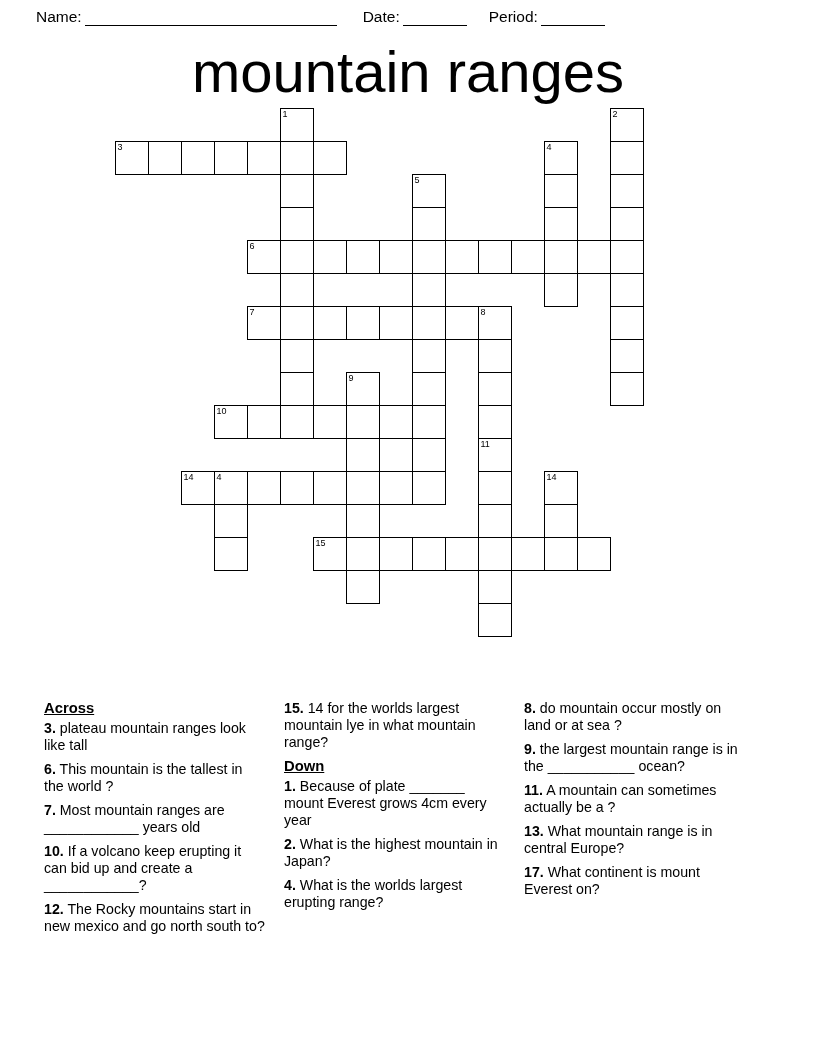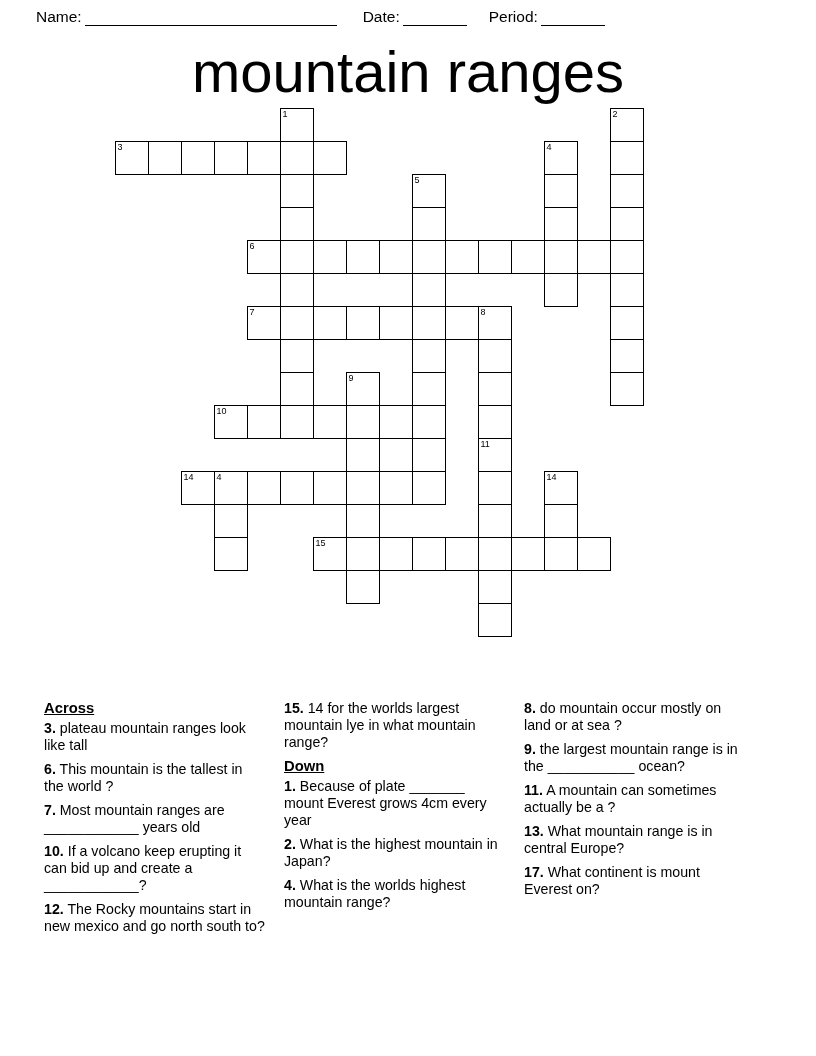--- a/index.html
+++ b/index.html
@@ -269,21 +269,21 @@
       <div class="clue"><b>7.</b> <span>Most mountain ranges are ____________ years old</span></div>
       <div class="clue"><b>10.</b> <span>If a volcano keep erupting it can bid up and create a ____________?</span></div>
       <div class="clue"><b>12.</b> <span>The Rocky mountains start in new mexico and go north south to?</span></div>
     </div>
 
     <div class="col col2">
       <div class="clue"><b>15.</b> <span>14 for the worlds largest mountain lye in what mountain range?</span></div>
       <div class="heading">Down</div>
       <div class="clue"><b>1.</b> <span>Because of plate _______ mount Everest grows 4cm every year</span></div>
       <div class="clue"><b>2.</b> <span>What is the highest mountain in Japan?</span></div>
-      <div class="clue"><b>4.</b> <span>What is the worlds highest mountain range?</span></div>
+      <div class="clue"><b>4.</b> <span>What is the worlds largest erupting range?</span></div>
     </div>
 
     <div class="col col3">
       <div class="clue"><b>8.</b> <span>do mountain occur mostly on land or at sea ?</span></div>
       <div class="clue"><b>9.</b> <span>the largest mountain range is in the ___________ ocean?</span></div>
       <div class="clue"><b>11.</b> <span>A mountain can sometimes actually be a ?</span></div>
       <div class="clue"><b>13.</b> <span>What mountain range is in central Europe?</span></div>
       <div class="clue"><b>17.</b> <span>What continent is mount Everest on?</span></div>
     </div>
 

